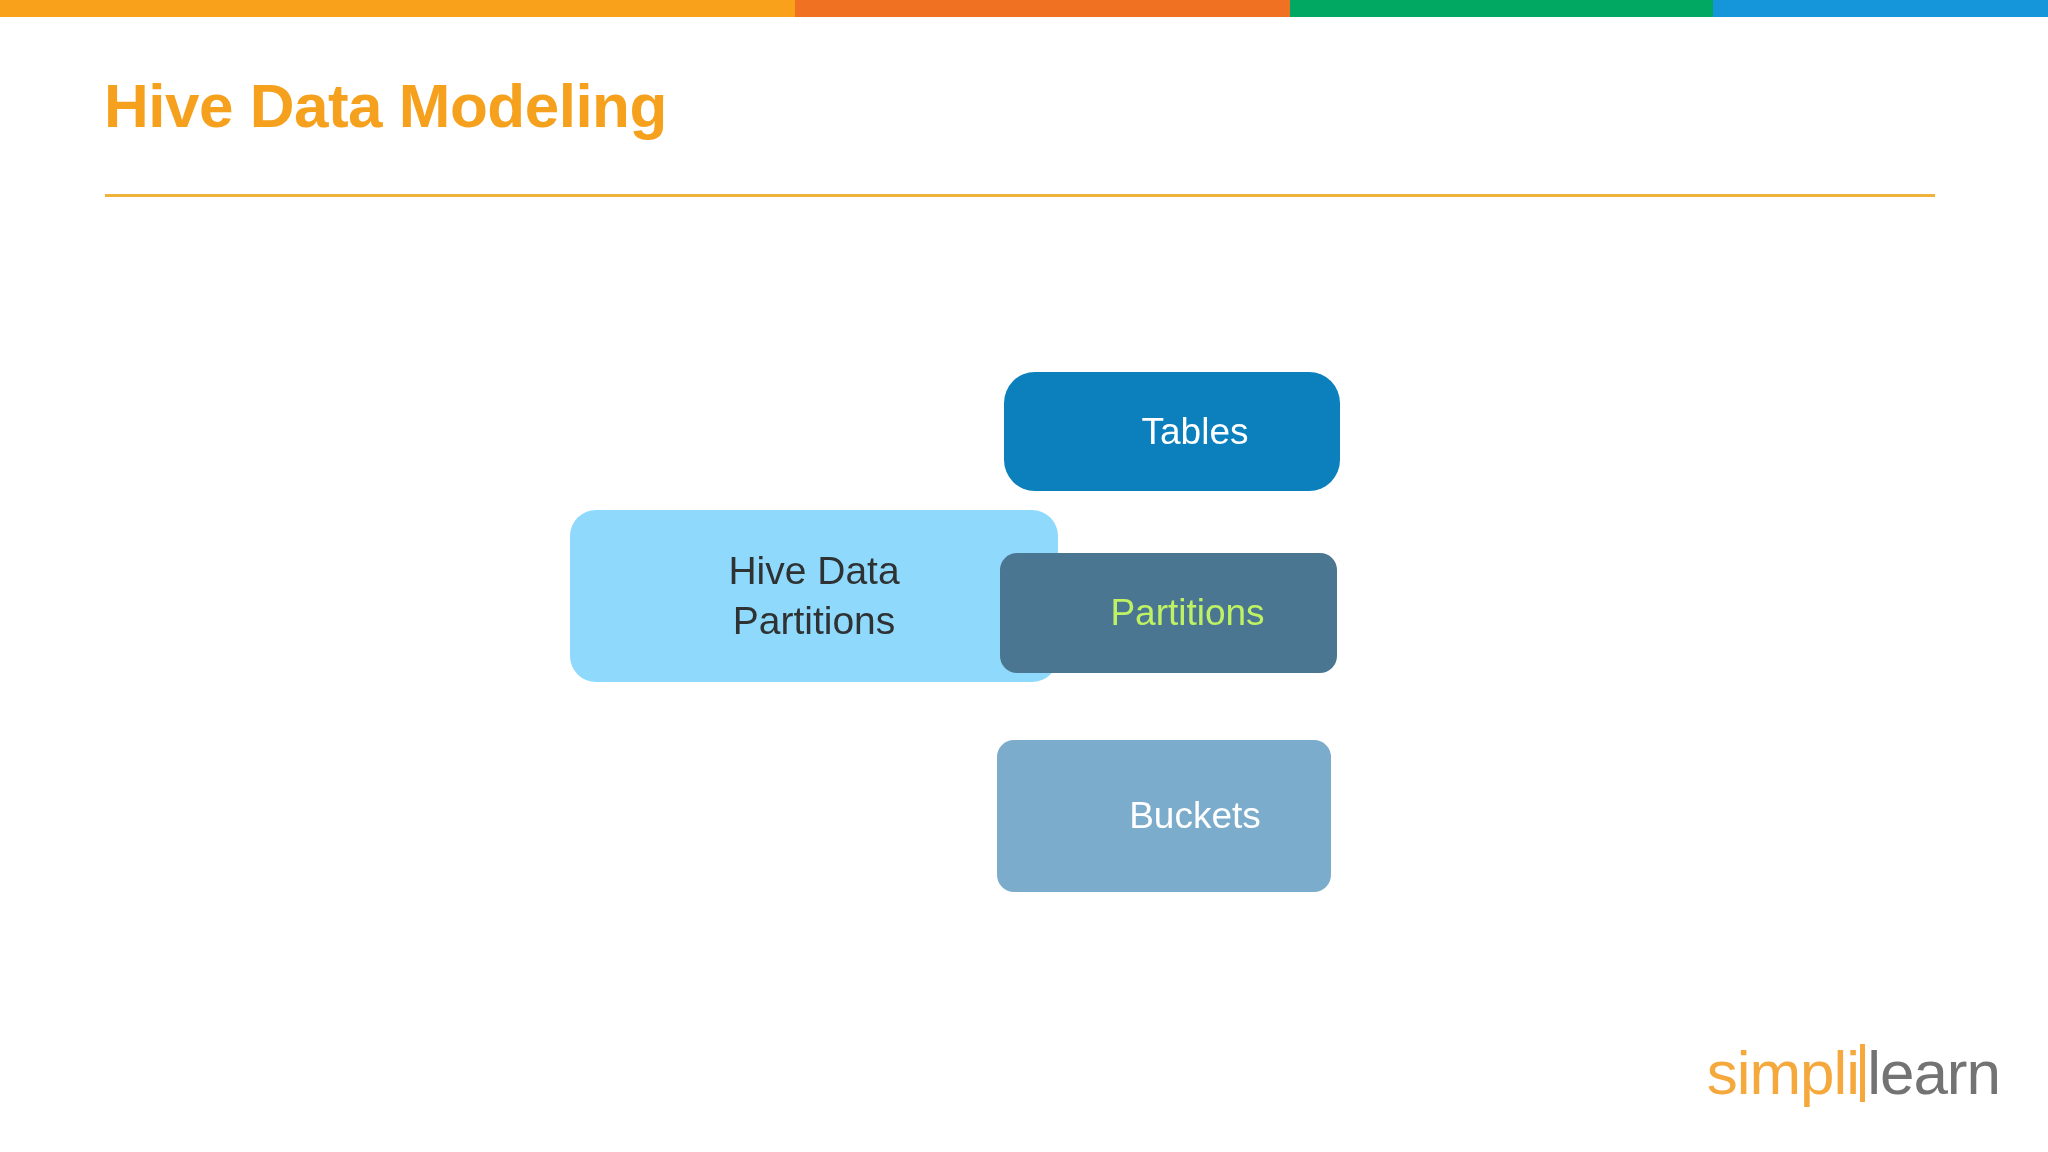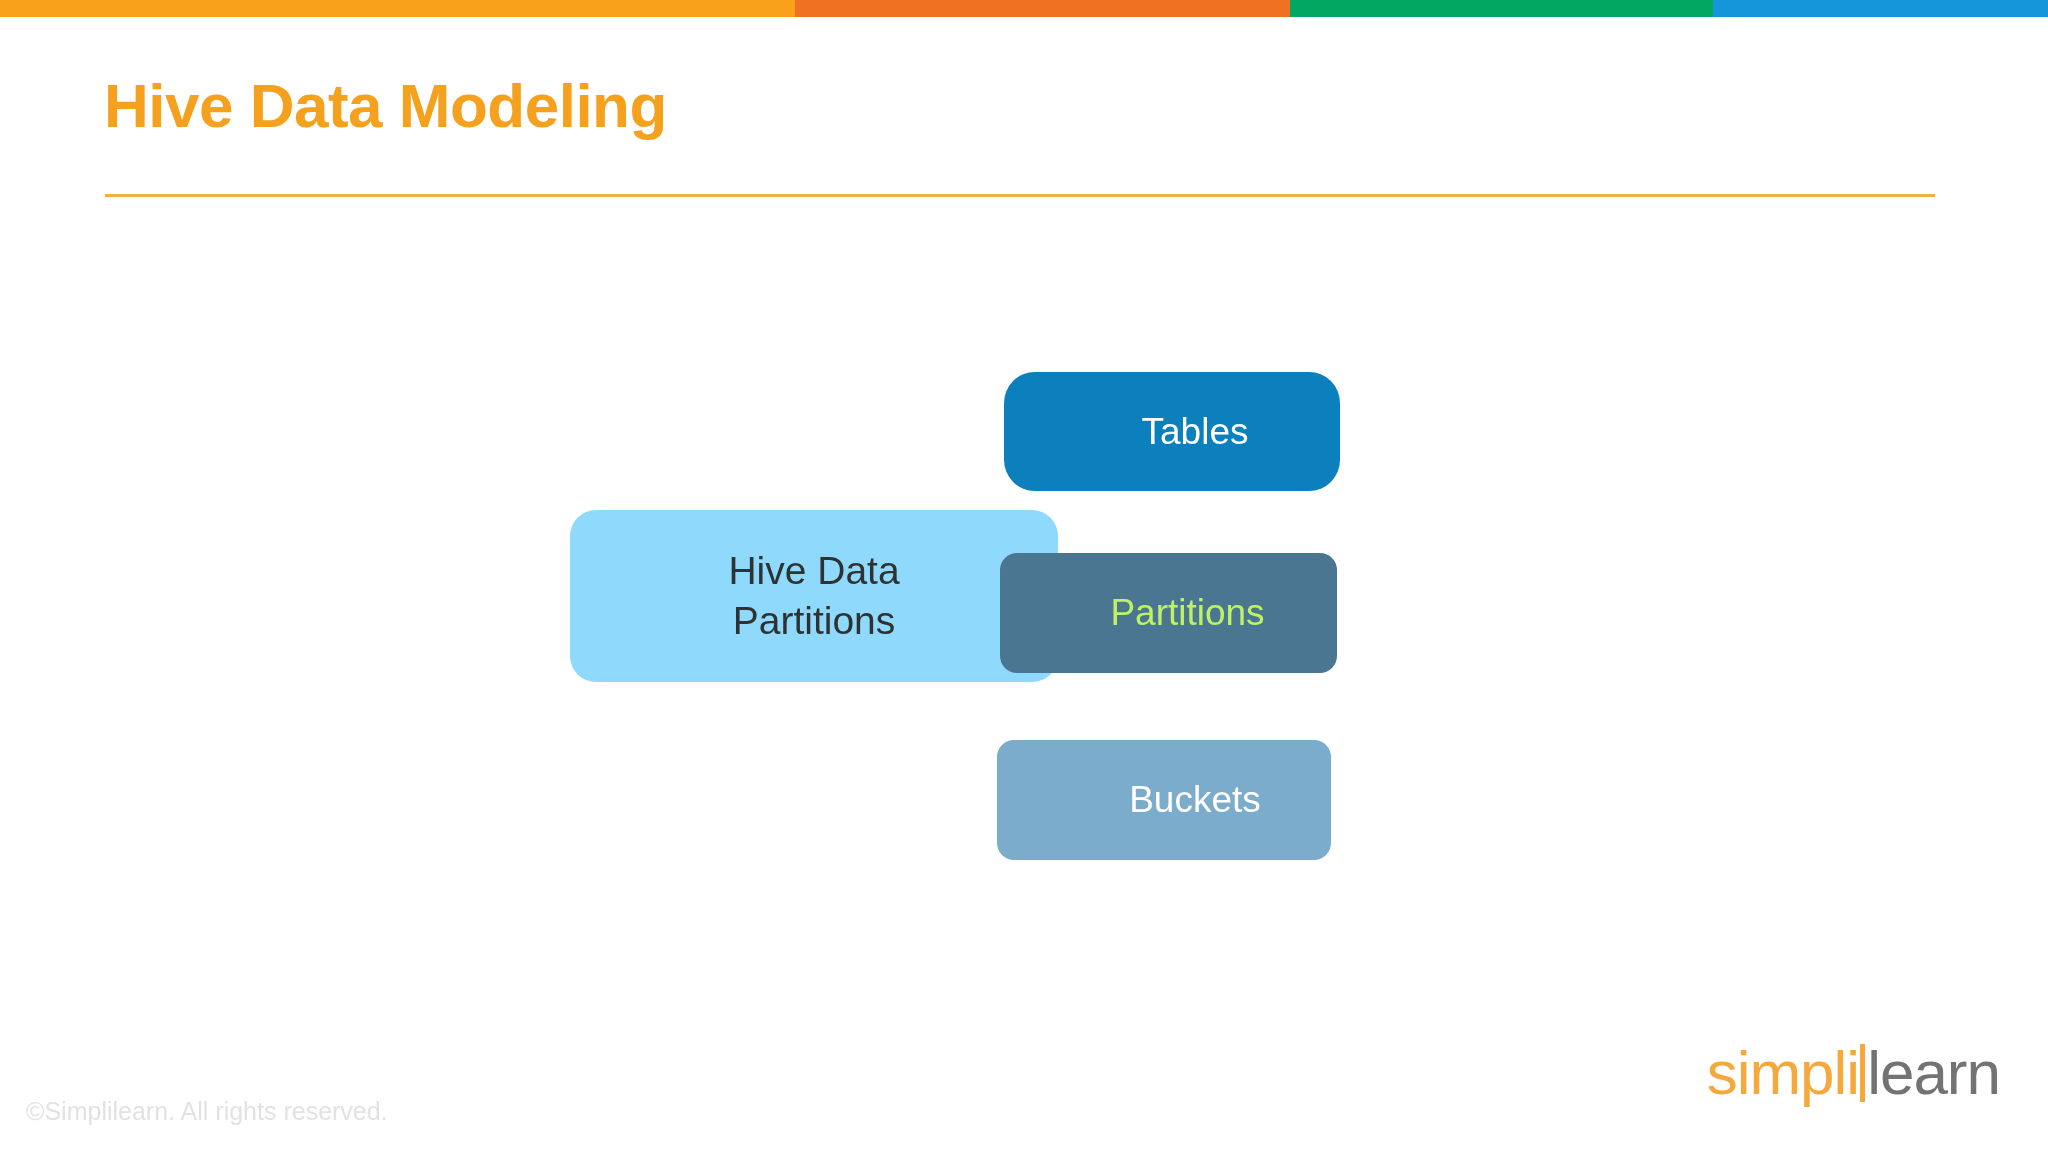--- a/index.html
+++ b/index.html
@@ -108,21 +108,21 @@
     border-radius: 17px;
     z-index: 2;
   }
   #node-partitions .node-label { padding-left: 38px; }
 
   
   #node-buckets {
     left: 997px;
     top: 740px;
     width: 334px;
-    height: 120px;
+    height: 152px;
     background: #7CACCB;
     border-radius: 17px;
     z-index: 2;
     padding-left: 26px;
   }
   #node-buckets .node-label { padding-left: 36px; }
 
   
   #copyright {
     position: absolute;
@@ -188,21 +188,20 @@
     <div class="node" id="node-partitions" style="background: rgb(75, 118, 145); color: #bef264;">
       <span class="node-label">Partitions</span>
     </div>
 
     <div class="node" id="node-buckets" style="background: rgb(124, 172, 203); color: rgb(255, 255, 255);">
       <span class="node-label">Buckets</span>
     </div>
 
   </div>
 
-  <div id="copyright">©Simplilearn. All rights reserved.</div>
 
   <div id="logo">
     <span class="logo-simpli" style="color: rgb(245, 169, 60);">simpli</span>
     <span class="logo-bar" style="background: rgb(245, 169, 60);"></span>
     <span class="logo-learn" style="color: #737373;">learn</span>
   </div>
 
 </div>
 
 </body></html>

